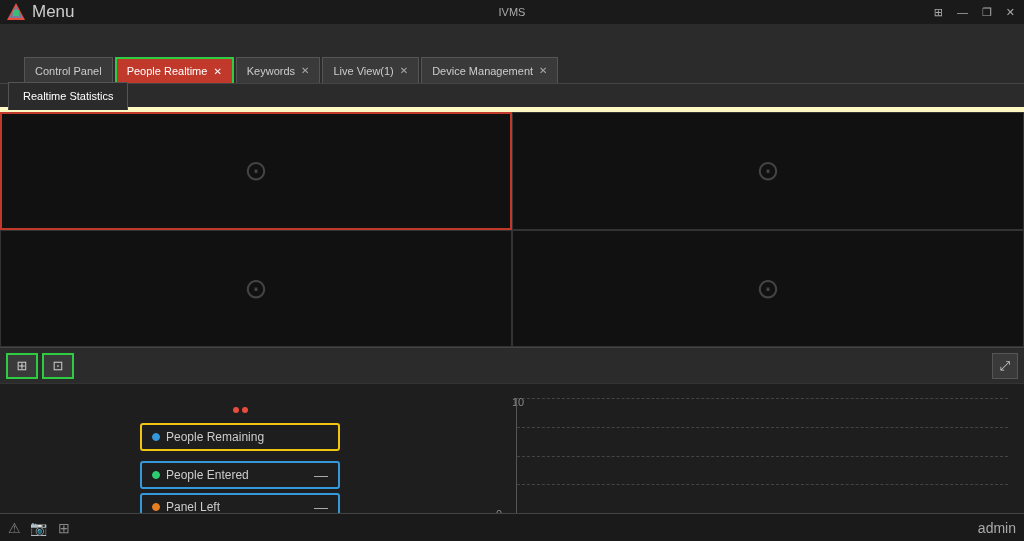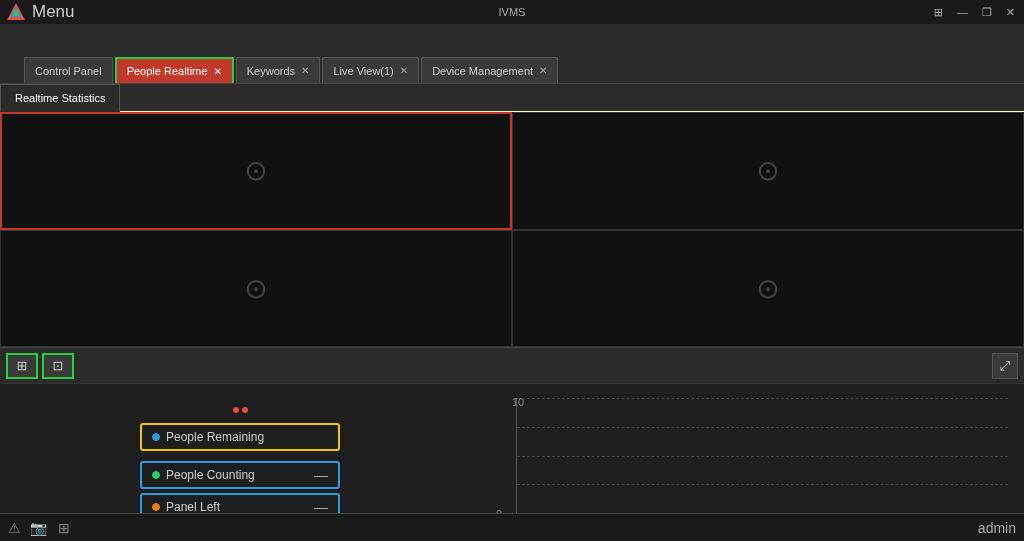--- a/index.html
+++ b/index.html
@@ -86,22 +86,22 @@
       color: #fff;
       cursor: pointer;
     }
 
     
     #sub-tab-bar {
       height: 28px;
       background: #2b2b2b;
       display: flex;
       align-items: center;
-      padding-left: 0;
-      border-bottom: 1px solid #fef9c3;
+      padding-left: 8px;
+      border-bottom: 5px solid #fef9c3;
     }
     .sub-tab {
       height: 28px;
       padding: 0 14px;
       display: flex;
       align-items: center;
       background: #3a3a3a;
       border: 1px solid #555;
       color: #ccc;
       font-size: 11px;
@@ -441,21 +441,21 @@
         </div>
 
         <div class="legend-item yellow-border">
           <span class="legend-dot dot-blue"></span>
           <span>People Remaining</span>
         </div>
 
         <div style="display:flex;flex-direction:column;gap:4px;width:200px;">
           <div class="legend-item blue-border">
             <span class="legend-dot dot-green"></span>
-            <span>People Counting</span>
+            <span>People Entered</span>
             <span class="legend-dash">—</span>
           </div>
           <div class="legend-item blue-border">
             <span class="legend-dot dot-orange"></span>
             <span>Panel Left</span>
             <span class="legend-dash">—</span>
           </div>
         </div>
       </div>
 

